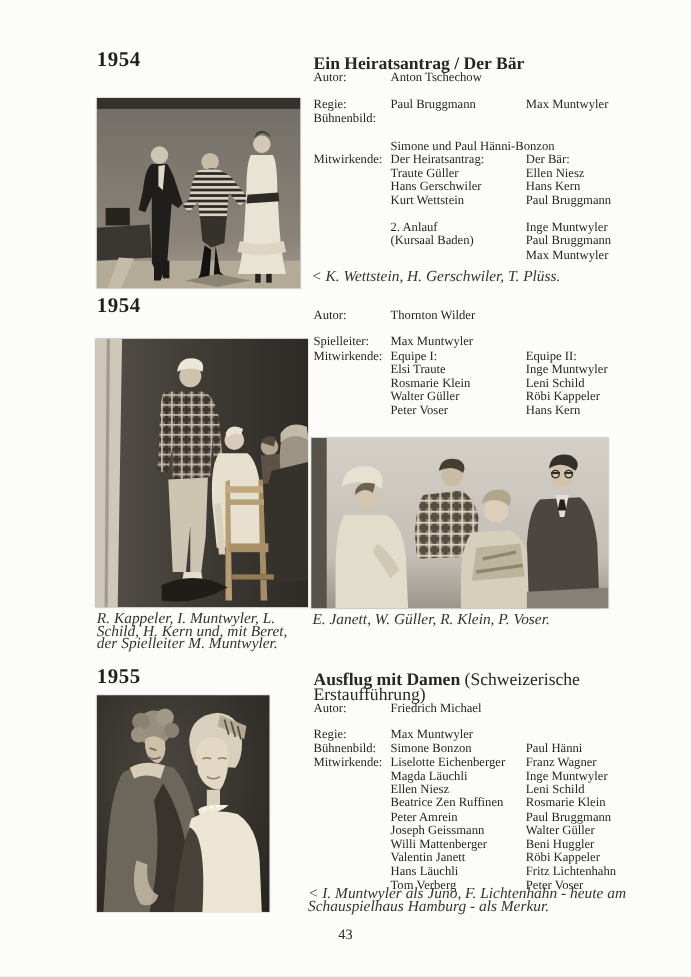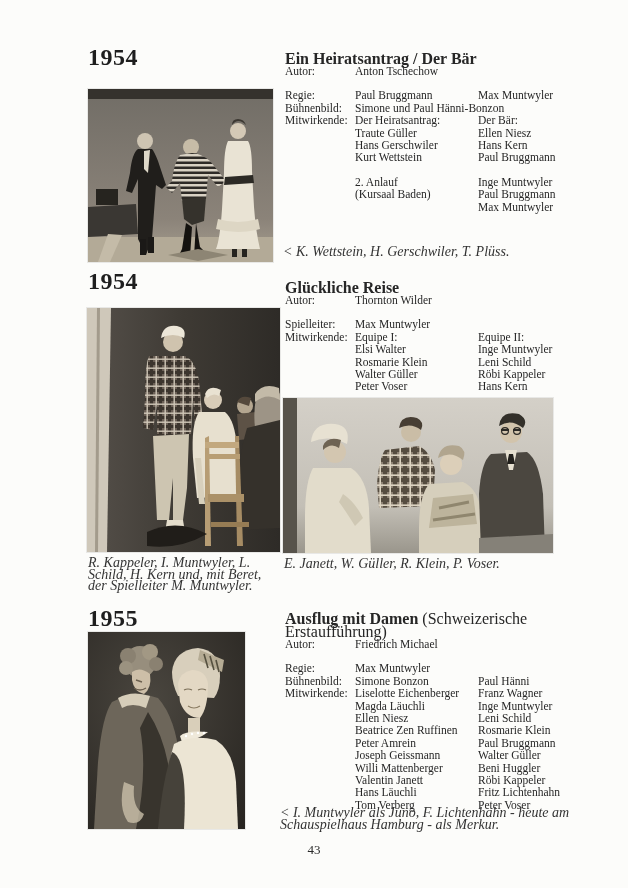--- a/index.html
+++ b/index.html
@@ -4,36 +4,36 @@
 <style>
   html,body{margin:0;padding:0;background:#e8e8e6;}
   .page{
     position:relative;width:628px;height:888px;margin:0 auto;
     background:#fcfcfa;color:#262626;
     font-family:"Liberation Serif","DejaVu Serif",serif;
     overflow:hidden;
   }
   .year{
     position:absolute;left:88px;margin:0;
-    font-size:24px;font-weight:bold;letter-spacing:.5px;color:#1e1e1e;
+    font-size:19px;font-weight:bold;letter-spacing:.5px;color:#1e1e1e;
   }
   .photo{
     position:absolute;margin:0;padding:0;background:#9a968e;
     box-shadow:0 0 0 1px rgba(0,0,0,.08);
   }
   .photo svg{display:block;}
   .credits{position:absolute;left:285px;width:276px;font-size:11.5px;line-height:12.4px;}
   .sec-title{font-size:16px;line-height:13px;margin-bottom:0;}
   .sec-title .b{font-weight:bold;}
   .sec-title .suffix{font-weight:normal;margin-left:4px;}
   .cr-row{display:flex;}
   .cr-row.gap{margin-top:12px;}
   .cr-label{flex:0 0 70px;}
   .cr-c1{flex:0 0 123px;}
-  .cr-row.wide .cr-c1{flex:0 0 auto;}
+  .cr-row.wide .cr-c1{flex:0 0 auto;margin-top:25px;}
   .cr-c2{flex:1 1 auto;}
   .caption{
     position:absolute;font-style:italic;font-size:14px;line-height:11.5px;color:#333;
   }
   .pagenum{position:absolute;left:0;right:0;top:842px;text-align:center;font-size:13px;color:#2a2a2a;}
 </style>
 </head>
 <body>
 
 <div class="page">
@@ -190,41 +190,40 @@
       <rect x="121" y="186" width="36" height="8" fill="#ab9168"></rect>
       <rect x="124" y="214" width="38" height="5" fill="#96severance7c54"></rect>
       <rect x="124" y="214" width="38" height="5" fill="#967c54"></rect>
       <path d="M60 224 Q90 210 120 226 Q92 242 60 238 Z" fill="#201d19"></path>
     </svg>
   </figure>
 
   <div class="caption" style="left:88px;top:557px;width:192px">R. Kappeler, I. Muntwyler, L. Schild, H. Kern und, mit Beret, der Spielleiter M. Muntwyler.</div>
 
   <div class="credits" style="top:281px">
-    <div class="sec-title"><span class="b">Glückliche Reise</span><span class="suffix"></span></div>
     <div>
 
     <div class="cr-row">
         <span class="cr-label">Autor:</span>
           <span class="cr-c1">Thornton Wilder</span>
           <span class="cr-c2"></span>
       </div>
         <div class="cr-row gap">
         <span class="cr-label">Spielleiter:</span>
           <span class="cr-c1">Max Muntwyler</span>
           <span class="cr-c2"></span>
       </div>
         <div class="cr-row">
         <span class="cr-label">Mitwirkende:</span>
           <span class="cr-c1">Equipe I:</span>
           <span class="cr-c2">Equipe II:</span>
       </div>
         <div class="cr-row">
         <span class="cr-label"></span>
-          <span class="cr-c1">Elsi Walter</span>
+          <span class="cr-c1">Elsi Traute</span>
           <span class="cr-c2">Inge Muntwyler</span>
       </div>
         <div class="cr-row">
         <span class="cr-label"></span>
           <span class="cr-c1">Rosmarie Klein</span>
           <span class="cr-c2">Leni Schild</span>
       </div>
         <div class="cr-row">
         <span class="cr-label"></span>
           <span class="cr-c1">Walter Güller</span>

